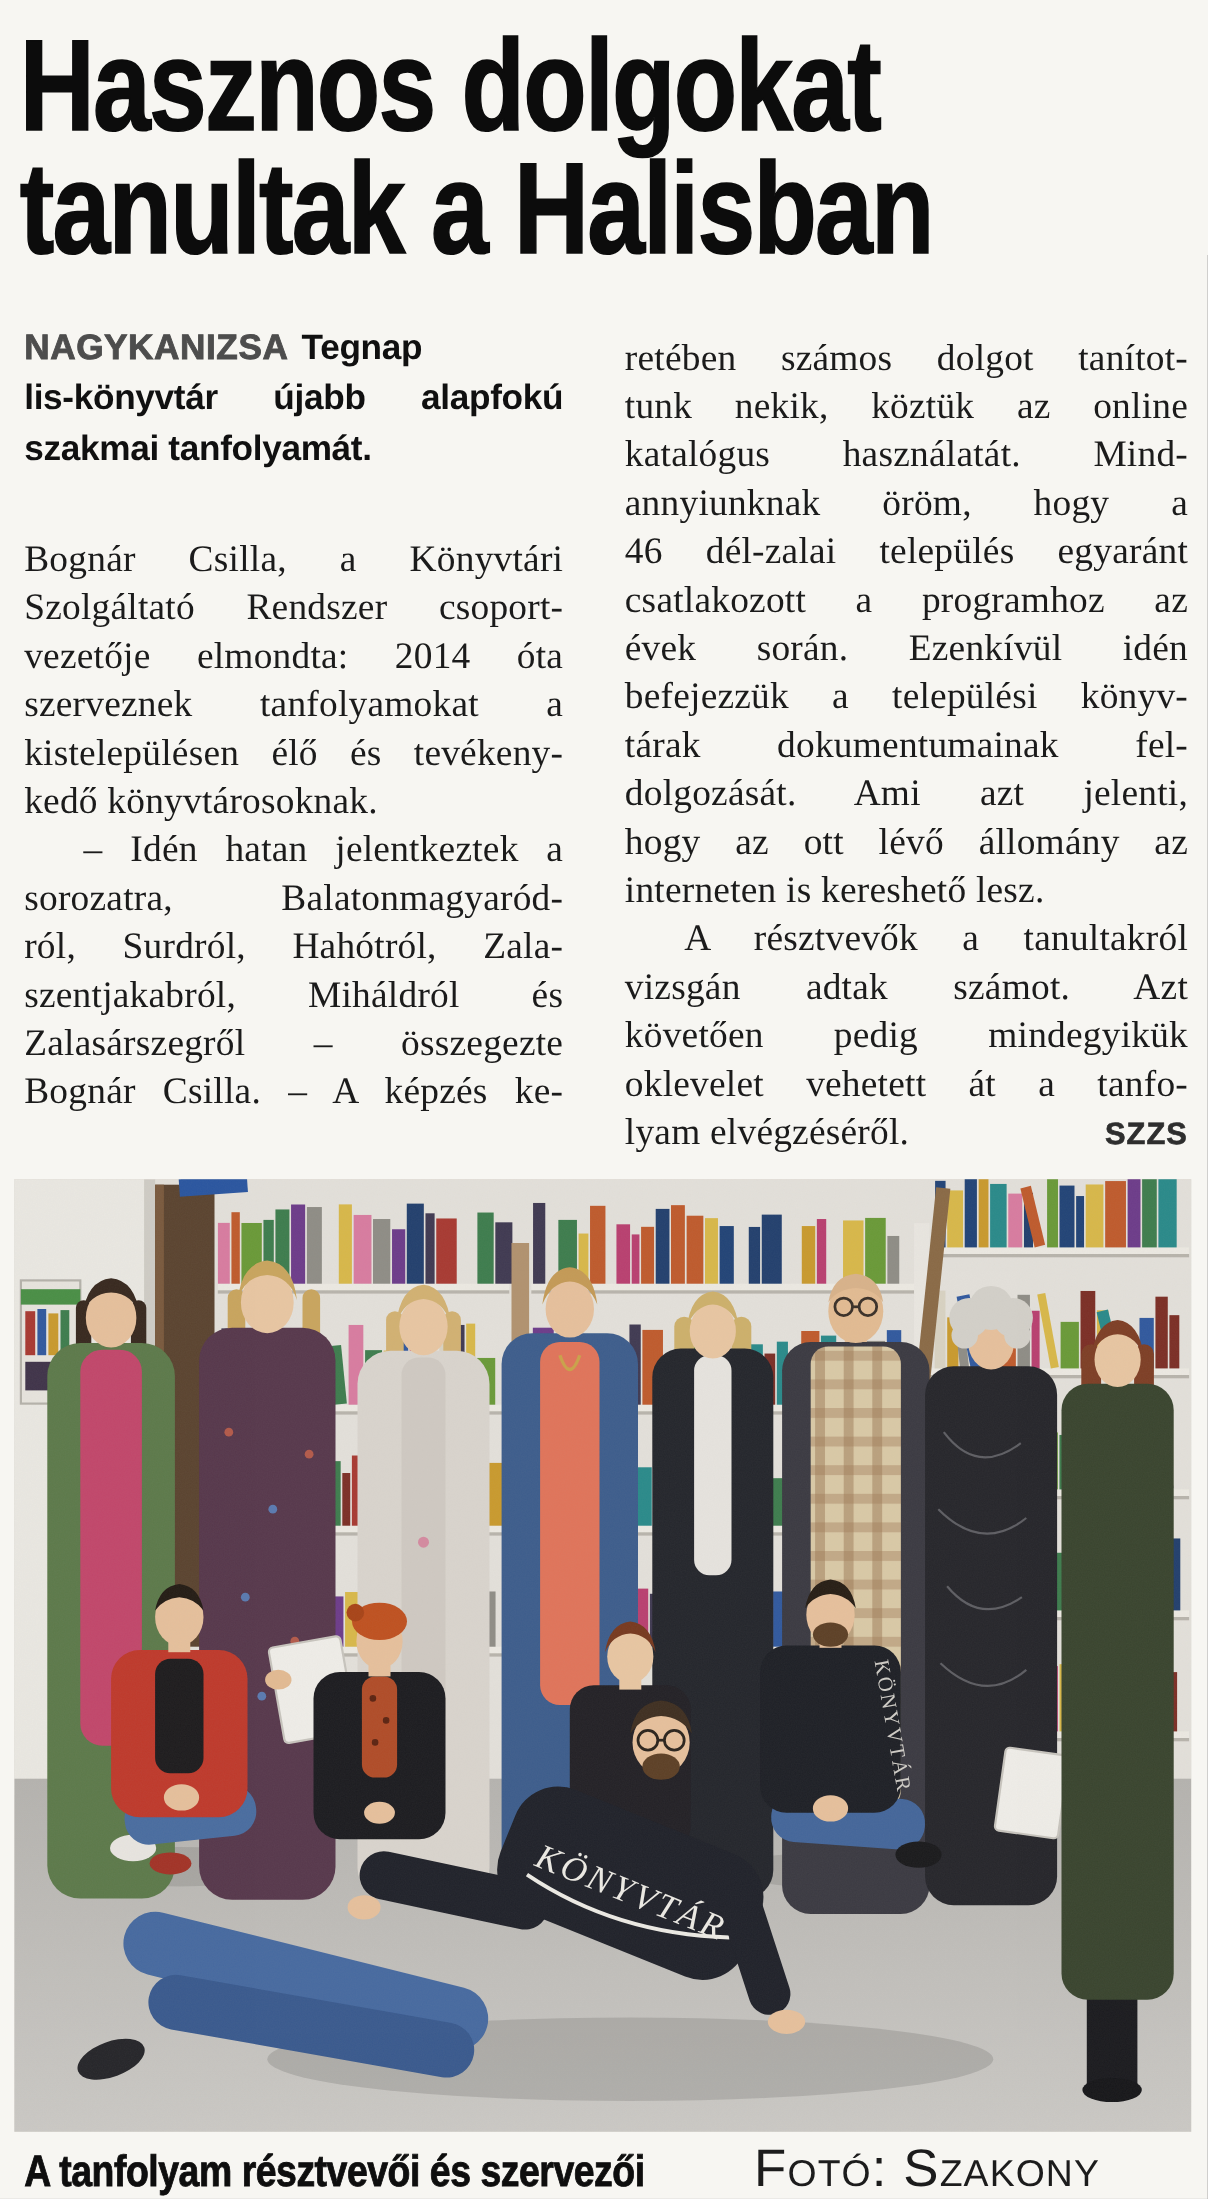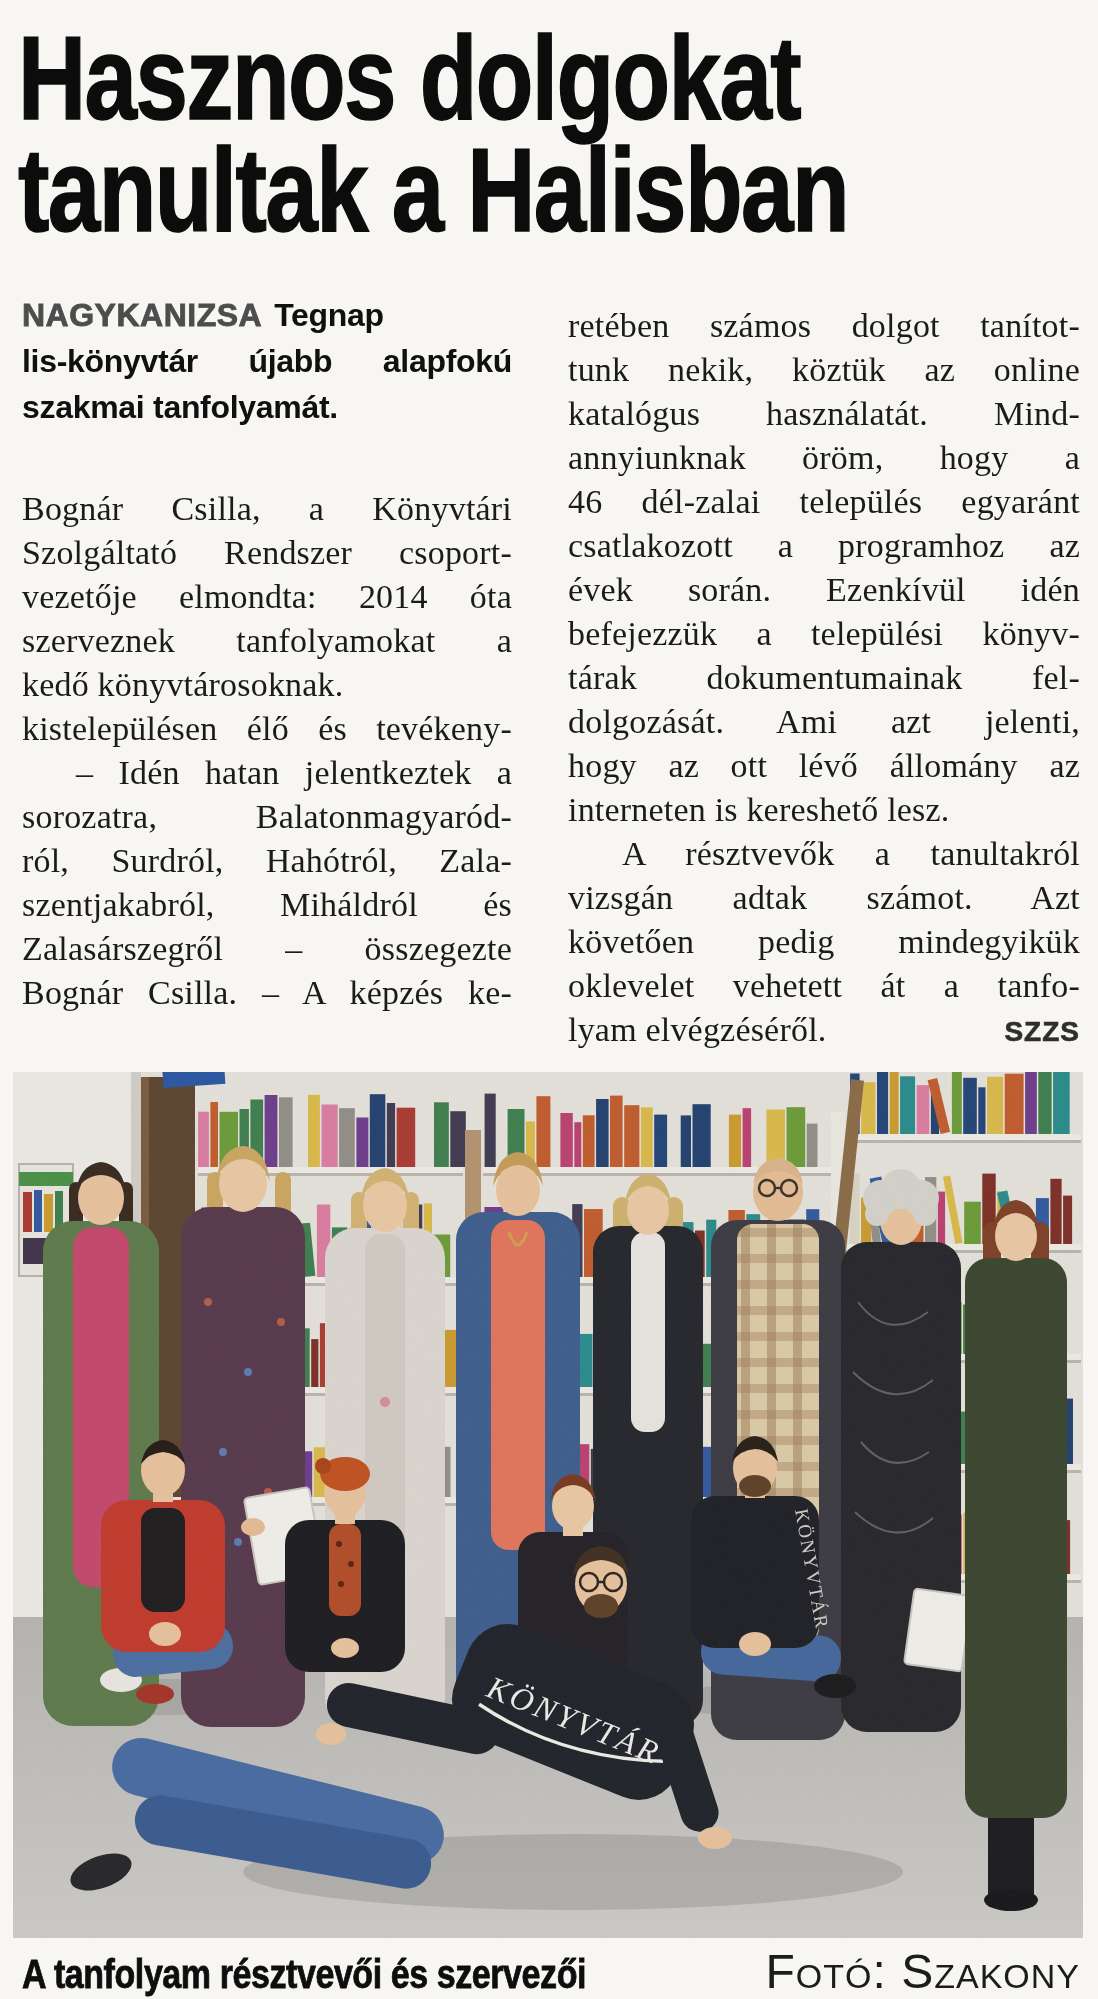--- a/index.html
+++ b/index.html
@@ -27,21 +27,21 @@
   .body .line.end{text-align-last:left;}
   .body .line.ind{text-indent:54px;}
   .body .line.flex{display:flex;justify-content:space-between;align-items:baseline;white-space:nowrap;}
   .byline{font-family:"Liberation Sans",sans-serif;font-weight:700;font-size:28px;color:#2e2e2e;
           letter-spacing:1px;-webkit-text-stroke:0.6px #2e2e2e;}
   
   .photo{position:absolute;left:13px;top:1072px;width:1070px;height:866px;background:#dcd9d3;}
   .photo svg{display:block;width:100%;height:100%;}
   
   .captionbar{position:absolute;left:22px;top:1944px;width:1058px;display:flex;
-              justify-content:space-between;align-items:baseline;}
+              align-items:baseline;}
   .caption{font-family:"Liberation Sans",sans-serif;font-weight:700;font-size:40px;color:#0e0e0e;
            -webkit-text-stroke:0.8px #0e0e0e;letter-spacing:-0.5px;
            transform:scaleX(0.85);transform-origin:0 50%;white-space:nowrap;}
   .credit{font-family:"Liberation Sans",sans-serif;font-variant:small-caps;font-size:48px;
           color:#1c1c1c;letter-spacing:1px;white-space:nowrap;}
 </style>
 </head>
 <body>
 
 <div class="page">
@@ -59,22 +59,22 @@
       <div>
           <div class="line">lis-könyvtár újabb alapfokú</div>
           <div class="line end">szakmai tanfolyamát.</div>
         </div>
     </div>
     <div class="body">
         <div class="line">Bognár Csilla, a Könyvtári</div>
         <div class="line">Szolgáltató Rendszer csoport-</div>
         <div class="line">vezetője elmondta: 2014 óta</div>
         <div class="line">szerveznek tanfolyamokat a</div>
+        <div class="line">kistelepülésen élő és tevékeny-</div>
         <div class="line end">kedő könyvtárosoknak.</div>
-        <div class="line">kistelepülésen élő és tevékeny-</div>
         <div class="line ind">– Idén hatan jelentkeztek a</div>
         <div class="line">sorozatra, Balatonmagyaród-</div>
         <div class="line">ról, Surdról, Hahótról, Zala-</div>
         <div class="line">szentjakabról, Miháldról és</div>
         <div class="line">Zalasárszegről – összegezte</div>
         <div class="line">Bognár Csilla. – A képzés ke-</div>
       </div>
   </section>
 
   <section class="col col-right">

